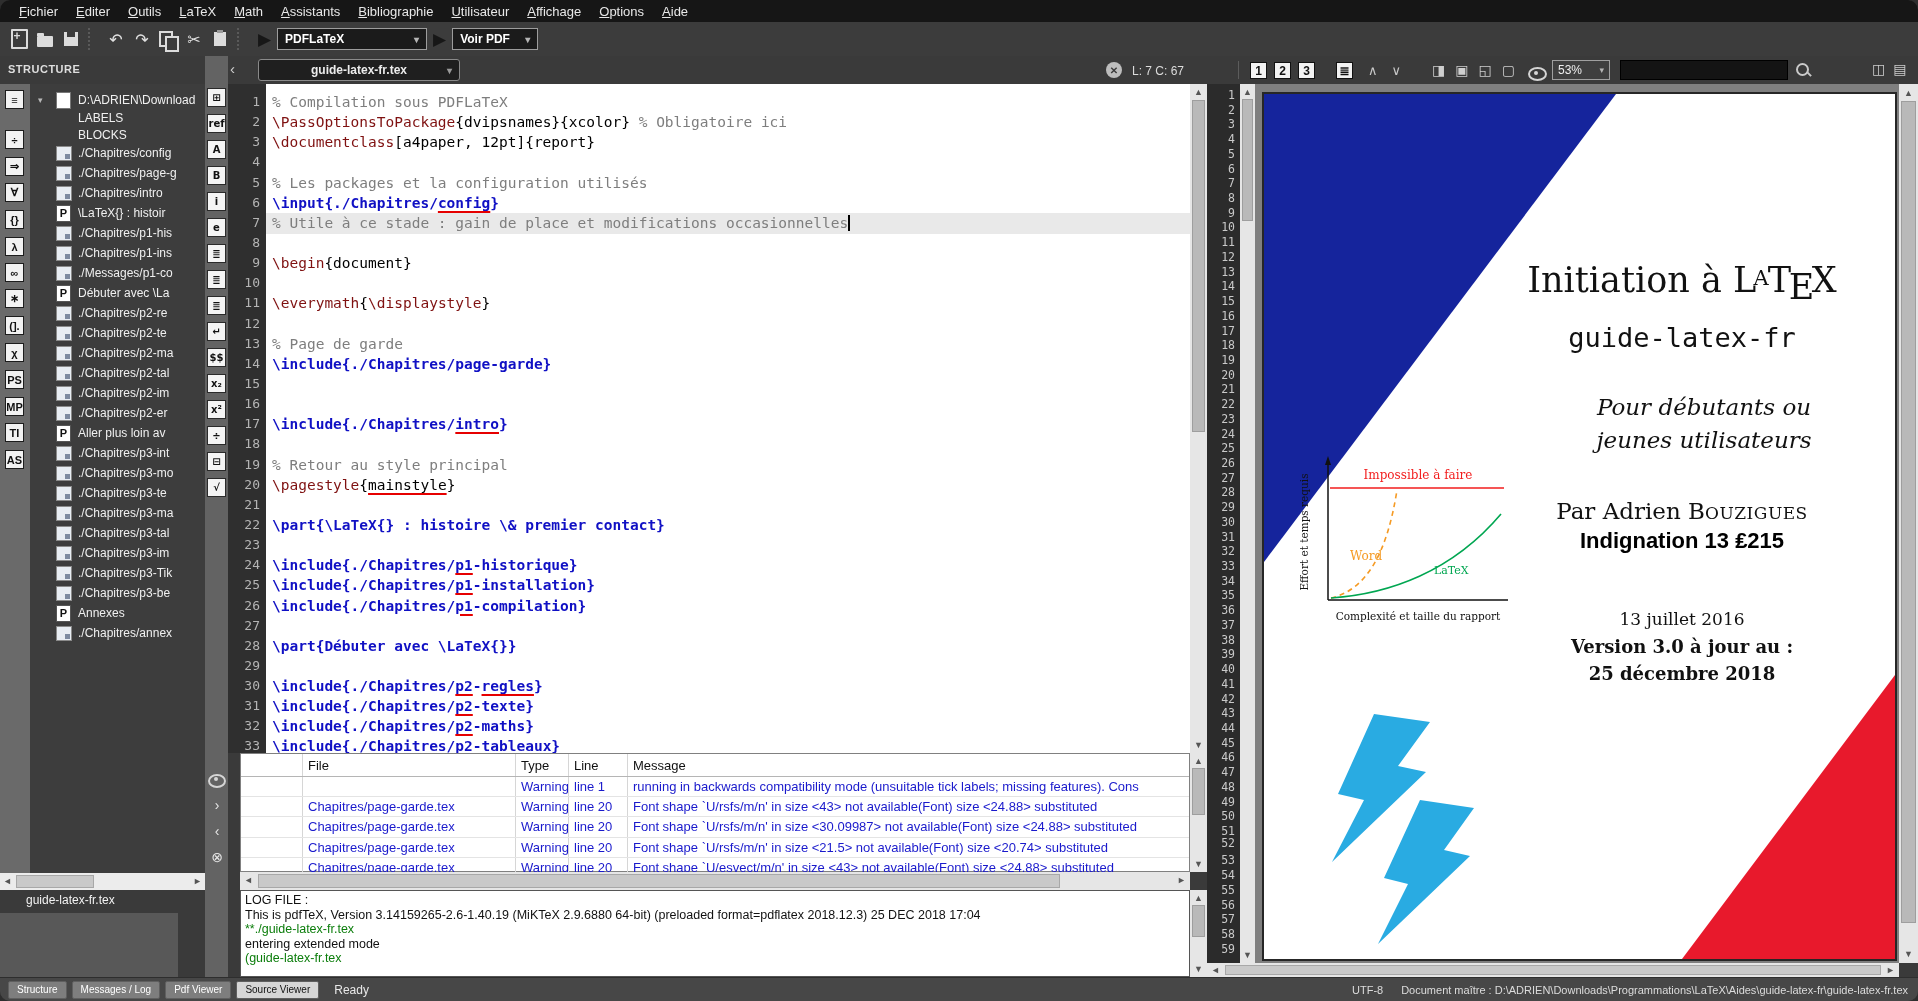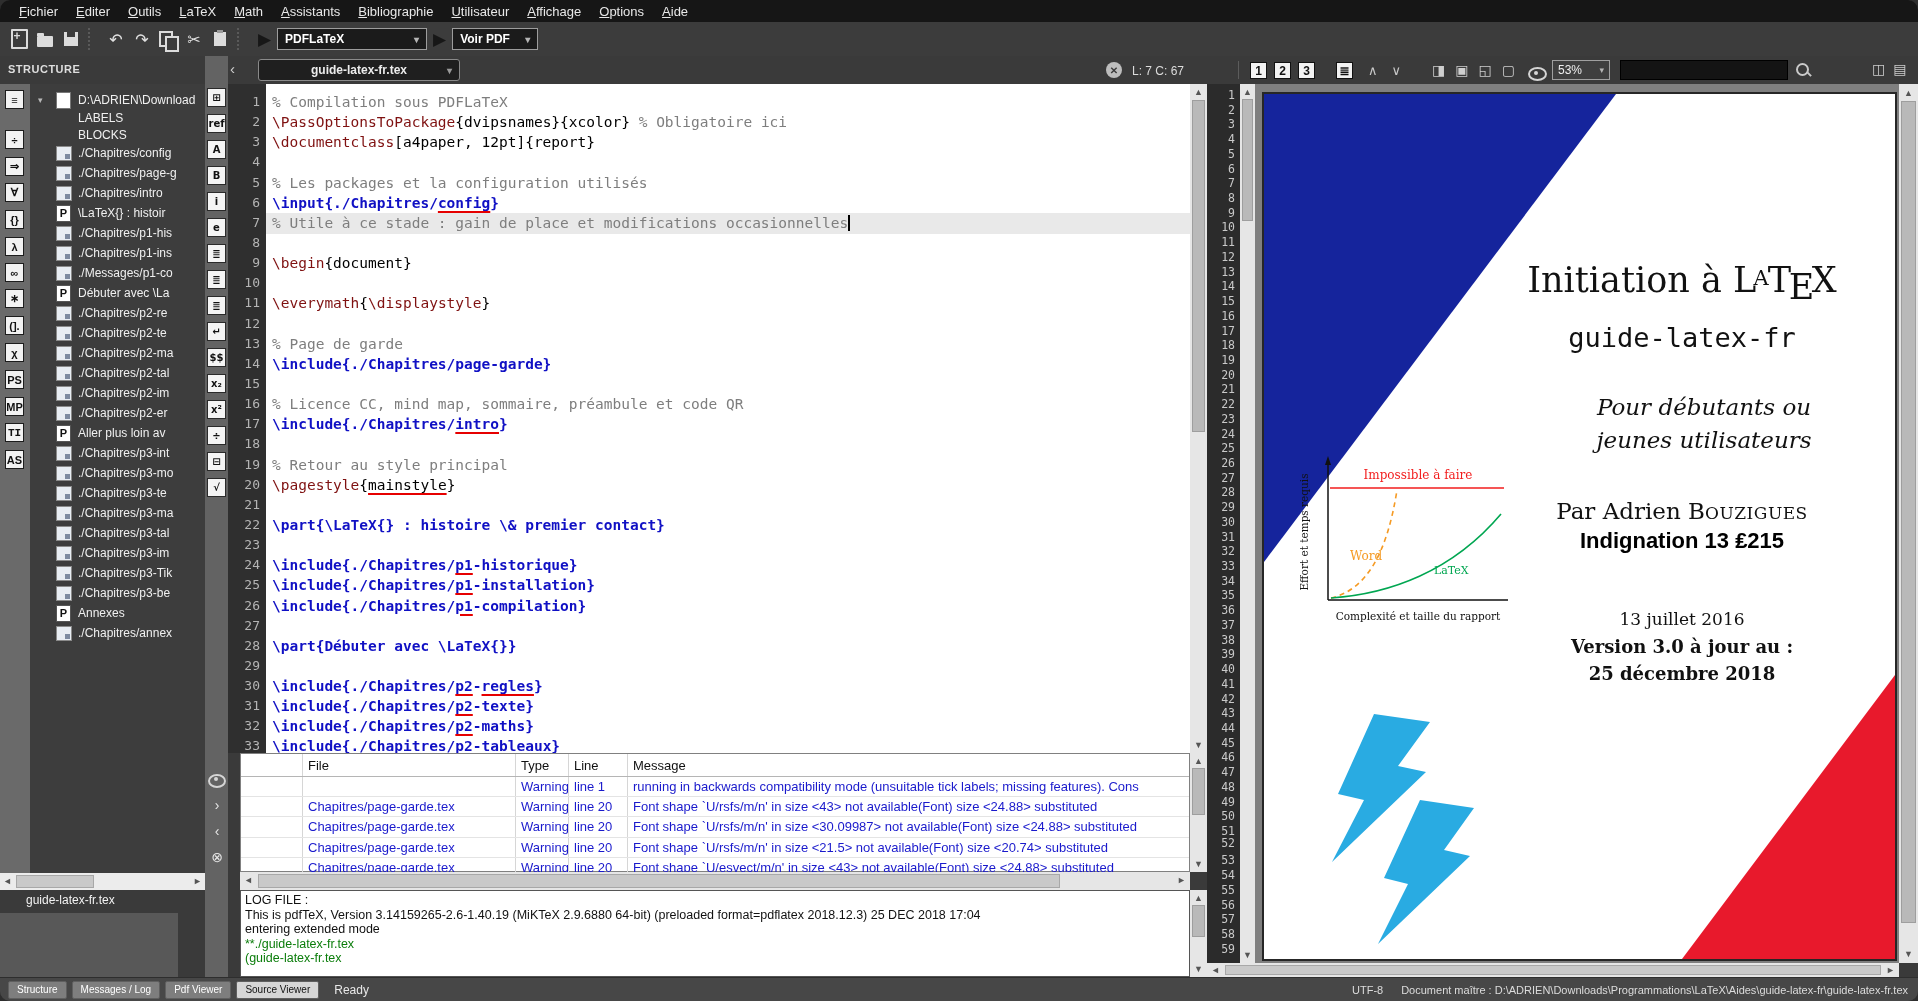--- a/index.html
+++ b/index.html
@@ -470,21 +470,20 @@
       <div class="cl" style="top: 269.82px;">
         <div class="num">14</div>
         <div class="txt"><span class="sb">\include{./Chapitres/page-garde}</span></div>
       </div>
       <div class="cl" style="top: 289.96px;">
         <div class="num">15</div>
         <div class="txt"></div>
       </div>
       <div class="cl" style="top: 310.1px;">
         <div class="num">16</div>
-        <div class="txt"><span class="sc">% Licence CC, mind map, sommaire, préambule et code QR</span></div>
       </div>
       <div class="cl" style="top: 330.24px;">
         <div class="num">17</div>
         <div class="txt"><span class="sb">\include{./Chapitres/</span><span class="sb sm">intro</span><span class="sb">}</span></div>
       </div>
       <div class="cl" style="top: 350.38px;">
         <div class="num">18</div>
         <div class="txt"></div>
       </div>
       <div class="cl" style="top: 370.52px;">
@@ -722,22 +721,22 @@
   </div>
   <div class="abs sbh" style="left:240px;top:872px;width:950px;height:18px;">
     <span class="sarrh" style="left:4px;">◄</span>
       <span class="sarrh" style="right:4px;">►</span>
     <span class="sthumbh" style="left:18px;width:800px;"></span>
   </div>
 
   <div id="log" class="abs">
       <div class="logline">LOG FILE :</div>
       <div class="logline">This is pdfTeX, Version 3.14159265-2.6-1.40.19 (MiKTeX 2.9.6880 64-bit) (preloaded format=pdflatex 2018.12.3) 25 DEC 2018 17:04</div>
+      <div class="logline green">**./guide-latex-fr.tex</div>
       <div class="logline">entering extended mode</div>
-      <div class="logline green">**./guide-latex-fr.tex</div>
       <div class="logline green">(guide-latex-fr.tex</div>
     </div>
   <div class="abs sbv" style="left:1190px;top:890px;width:17px;height:87px;">
     <span class="sarr" style="top:3px;">▲</span>
     <span class="sthumb" style="top:15px;height:30px;"></span>
     <span class="sarr" style="bottom:3px;">▼</span>
   </div>
 
   <div id="statusbar" class="abs">
     <span id="stbtns" style="display:flex;">
@@ -758,21 +757,21 @@
     <div class="sic abs" style="top: 157px;">⇒</div>
     <div class="sic abs" style="top: 183px;">∀</div>
     <div class="sic abs" style="top: 210px;">{}</div>
     <div class="sic abs" style="top: 237px;">λ</div>
     <div class="sic abs" style="top: 263px;">∞</div>
     <div class="sic abs" style="top: 289px;">∗</div>
     <div class="sic abs" style="top: 316px;">(].</div>
     <div class="sic abs" style="top: 343px;">χ</div>
     <div class="sic abs" style="top: 370px;">PS</div>
     <div class="sic abs" style="top: 397px;">MP</div>
-    <div class="sic abs" style="top: 423px; font-family: Liberation Mono, monospace;">TI</div>
+    <div class="sic abs" style="top: 423px;">TI</div>
     <div class="sic abs" style="top: 450px;">AS</div>
     <div class="eic abs" style="top: 88px;">⊞</div>
     <div class="eic abs" style="top: 114px;">ref</div>
     <div class="eic abs" style="top: 140px;">A</div>
     <div class="eic abs" style="top: 166px;">B</div>
     <div class="eic abs" style="top: 192px;">i</div>
     <div class="eic abs" style="top: 218px;">e</div>
     <div class="eic abs" style="top: 244px;">≣</div>
     <div class="eic abs" style="top: 270px;">≣</div>
     <div class="eic abs" style="top: 296px;">≣</div>

